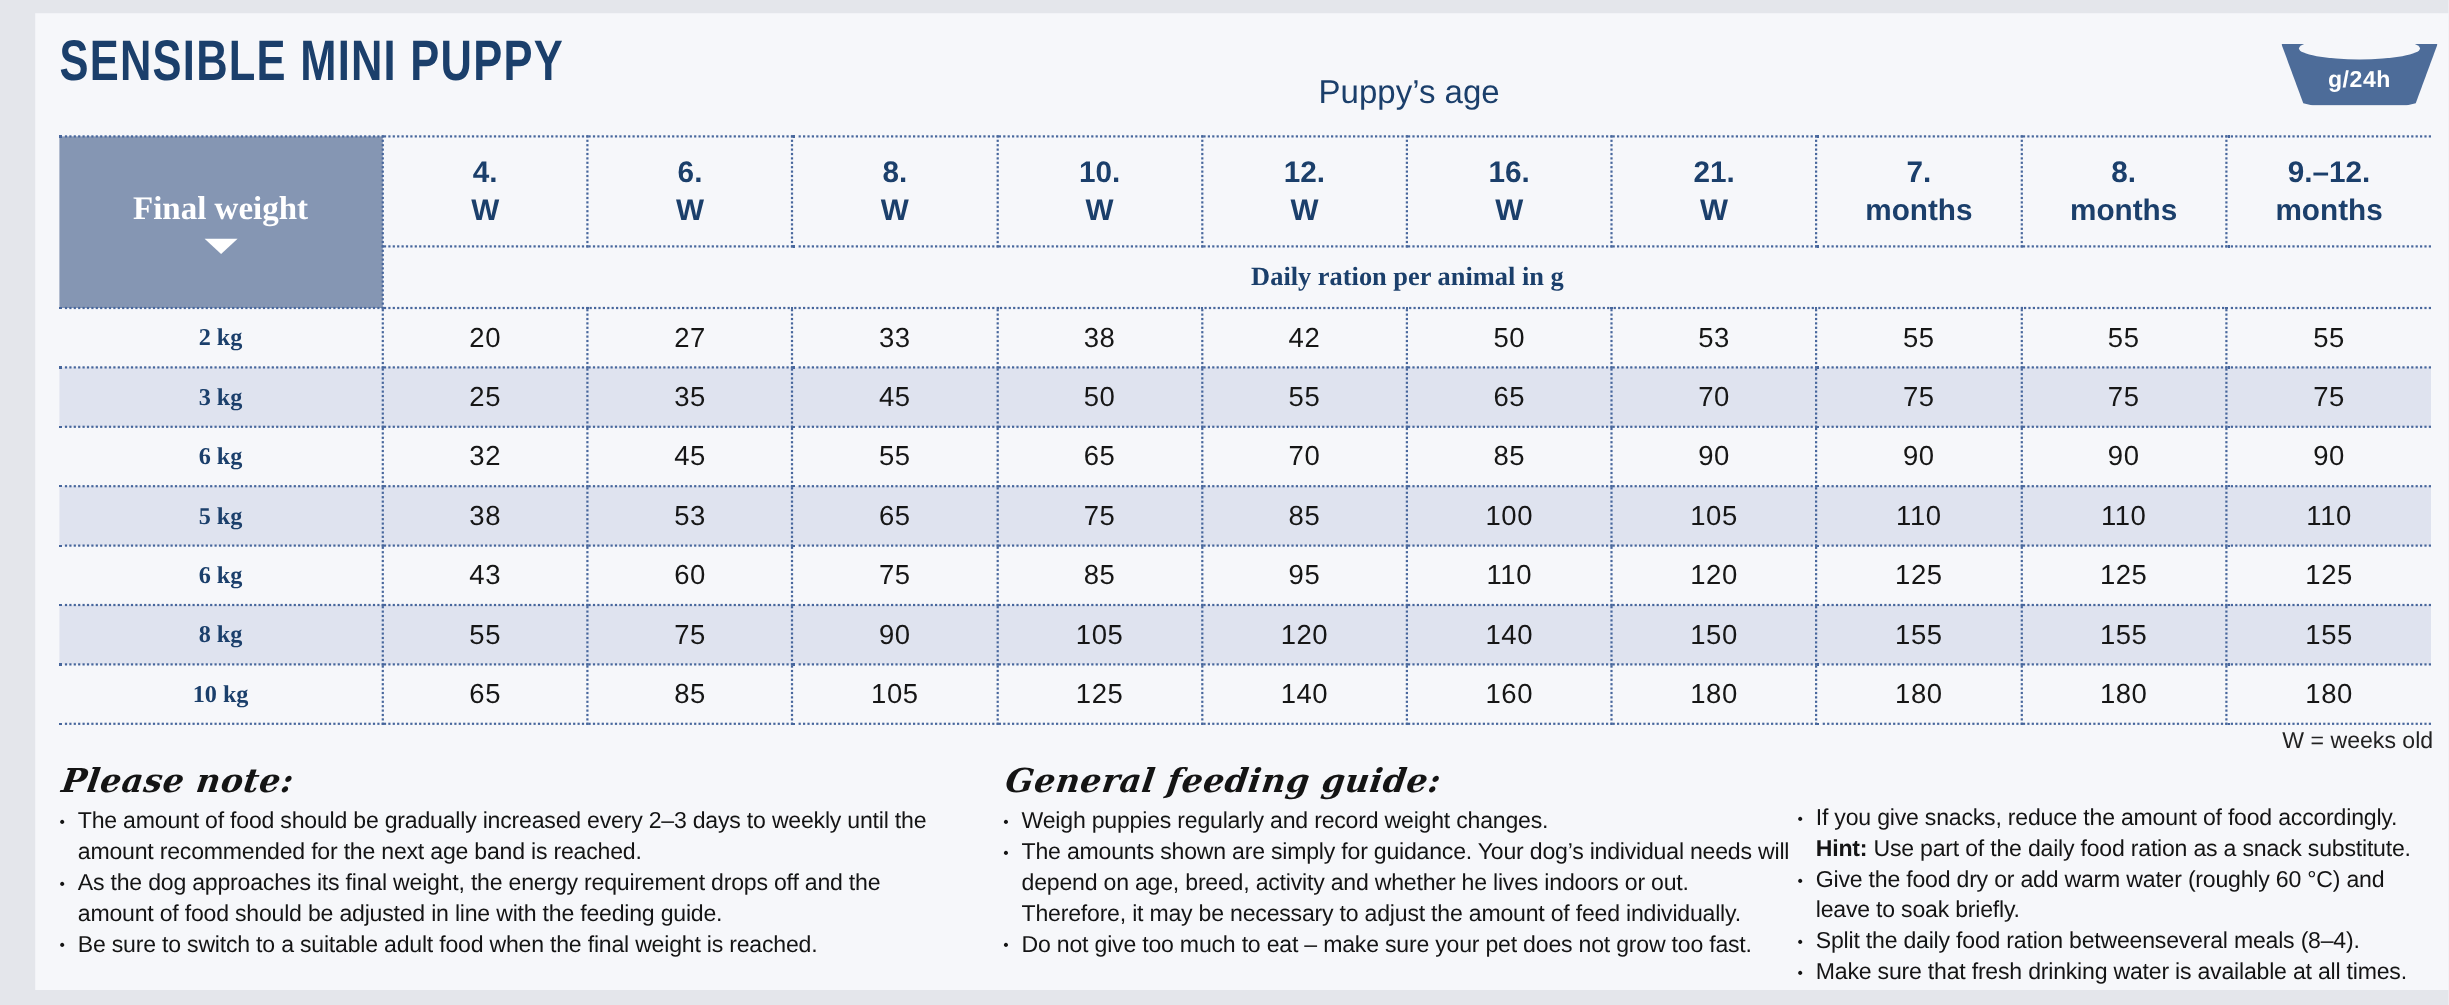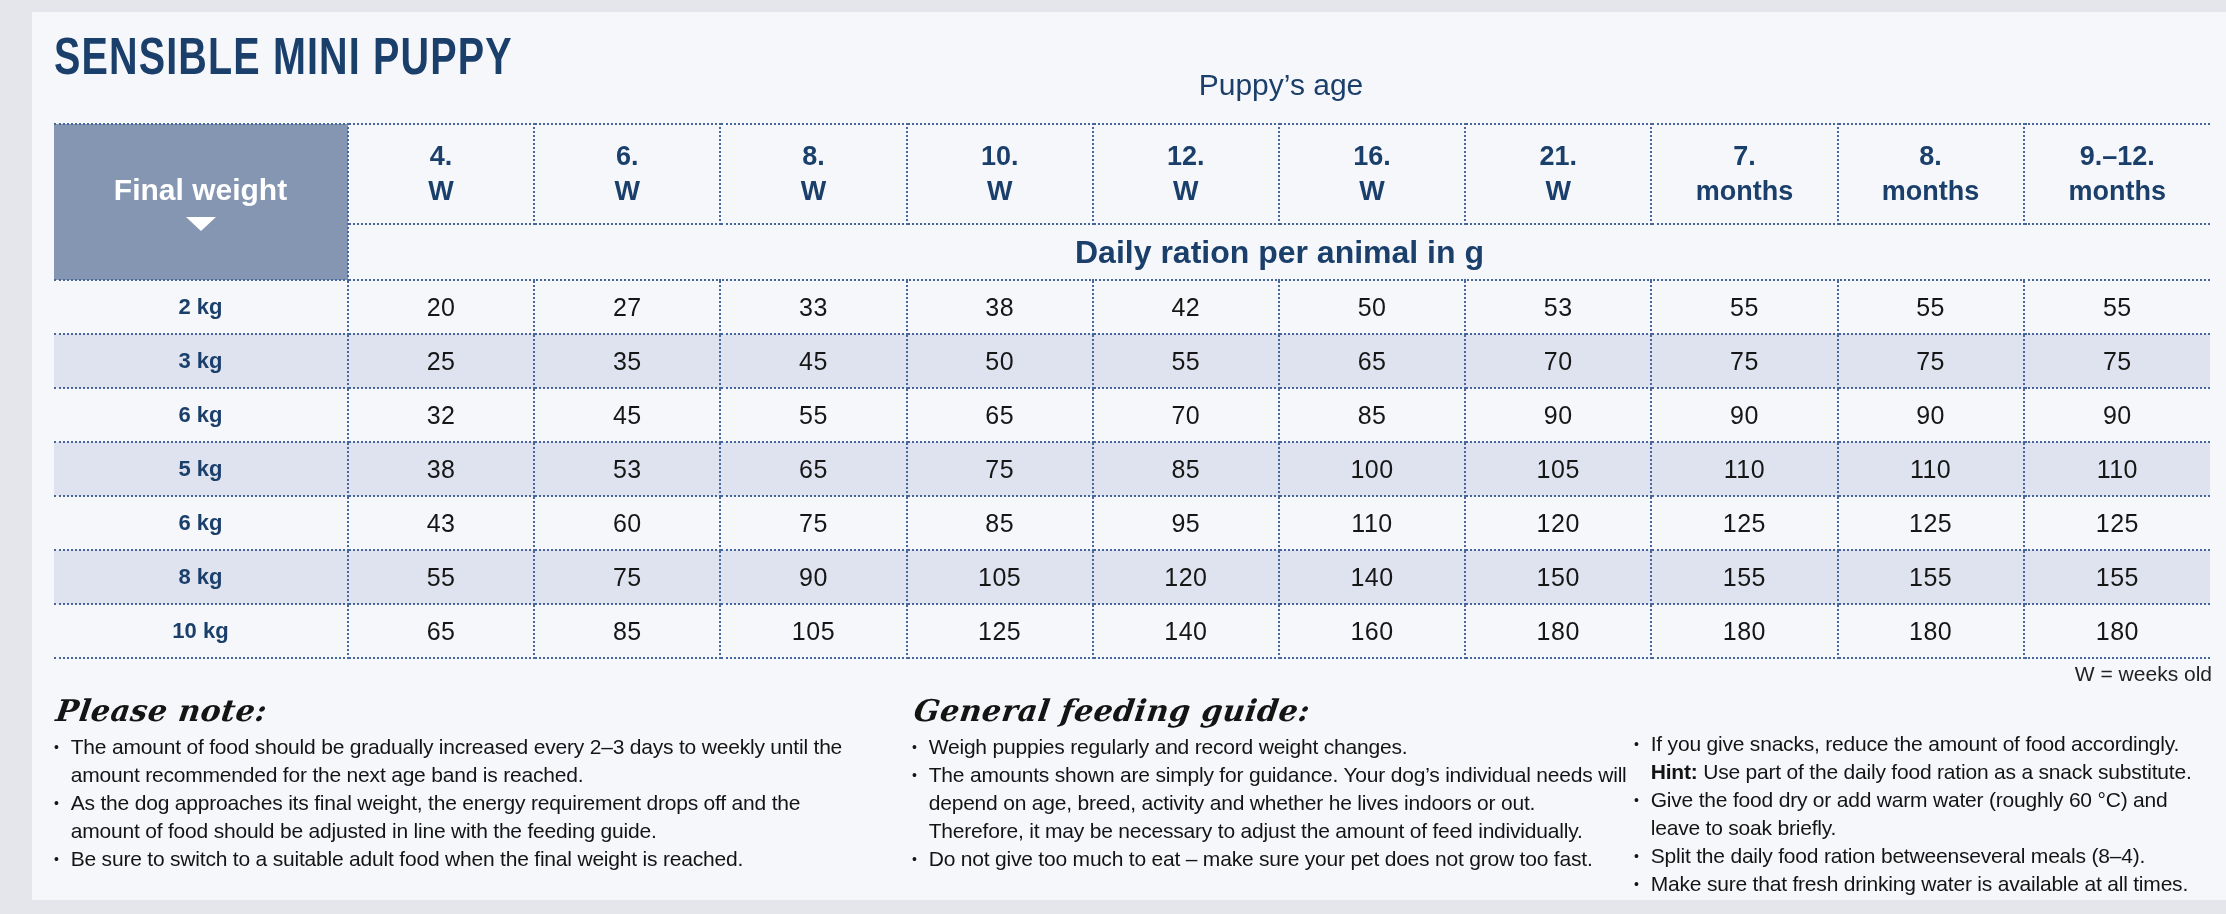--- a/index.html
+++ b/index.html
@@ -42,36 +42,36 @@
   .bowl-label {
     position:absolute; left:0; right:0; top:29px; text-align:center;
     color:#fff; font-weight:bold; font-size:21px; letter-spacing:.5px;
   }
   
   .feed-table {
     position:absolute; left:22px; top:111px; width:2156px;
     border-collapse:collapse; table-layout:fixed;
   }
   .feed-table th, .feed-table td { border:2px dotted var(--dots); padding:0; }
-  .feed-table tr > :first-child { border-left:none; }
+  .feed-table tr > :first-child { border-left:none;font-family:Liberation Serif, serif; }
   .feed-table tr > :last-child  { border-right:none; }
   .col-weight { width:294px; }
   .age-th {
     height:100px; color:var(--navy); font-size:27px; font-weight:bold;
     text-align:center; vertical-align:middle; line-height:1.3;
   }
   .corner { background:var(--corner); vertical-align:middle; }
   .corner-text { color:#fff; font-size:30px; font-weight:bold; text-align:center; }
   .corner-arrow {
     width:0; height:0; margin:10px auto 0;
     border-left:15px solid transparent; border-right:15px solid transparent;
     border-top:14px solid #fff;
   }
   .ration {
-    height:56px; color:var(--navy); font-size:32px; font-weight:bold;
+    height:56px; color:var(--navy); font-size:24px; font-weight:bold;
     text-align:center; vertical-align:middle;
   }
   .feed-table tbody tr { height:54px; }
   .feed-table tbody tr:nth-child(even) { background:var(--shade); }
   .feed-table tbody th {
     color:var(--navy); font-size:22px; font-weight:bold; text-align:center;
   }
   .feed-table tbody td {
     color:var(--ink); font-size:25px; text-align:center; letter-spacing:.5px;
   }
@@ -94,20 +94,25 @@
 </style>
 </head>
 <body>
 
 <div class="panel">
 
   <h1 class="title">SENSIBLE MINI PUPPY</h1>
 
   <div class="age-title">Puppy’s age</div>
 
+  <div class="bowl">
+    <div class="bowl-body"></div>
+    <div class="bowl-rim"></div>
+    <div class="bowl-label">g/24h</div>
+  </div>
 
   <table class="feed-table">
     <colgroup>
         <col class="col-weight">
         <col span="10">
       </colgroup>
     <thead>
       <tr id="age-row">
         <th class="corner" rowspan="2">
           <div class="corner-text">Final weight</div>

